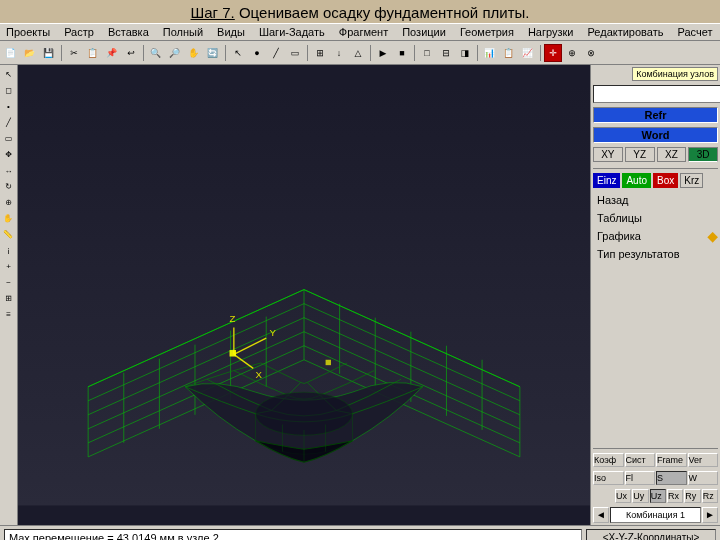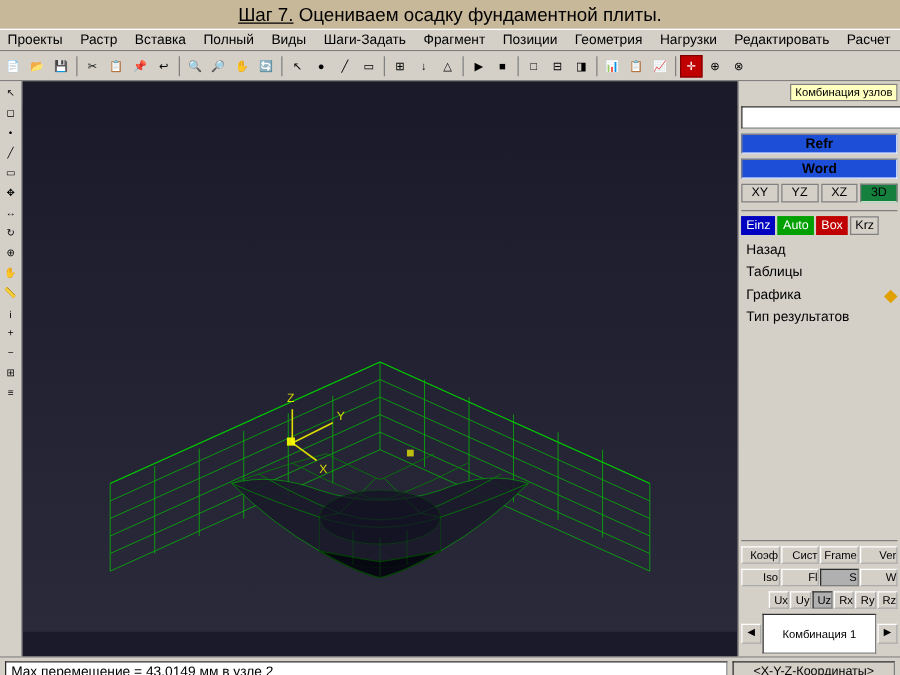--- a/index.html
+++ b/index.html
@@ -237,21 +237,21 @@
     .grid2x2 {
       display: grid;
       grid-template-columns: 1fr 1fr;
       gap: 1px;
       margin-bottom: 2px;
     }
     .grid-btn {
       background: #d4d0c8;
       border: 1px outset #fff;
       font-size: 9px;
-      text-align: right;
+      text-align: left;
       padding: 1px 0;
       cursor: pointer;
     }
     .grid-btn.active {
       background: #b0b0b0;
       border: 1px inset #808080;
     }
     .nav-row {
       display: flex;
       align-items: center;
@@ -267,21 +267,21 @@
       cursor: pointer;
       line-height: 14px;
     }
     .nav-label {
       flex: 1;
       font-size: 9px;
       text-align: center;
       border: 1px inset #808080;
       background: #fff;
       padding: 1px 2px;
-      height: 32px;
+      height: 16px;
       display: flex;
       align-items: center;
       justify-content: center;
     }
 
     
     #statusbar {
       height: 24px;
       background: #d4d0c8;
       border-top: 1px solid #808080;

